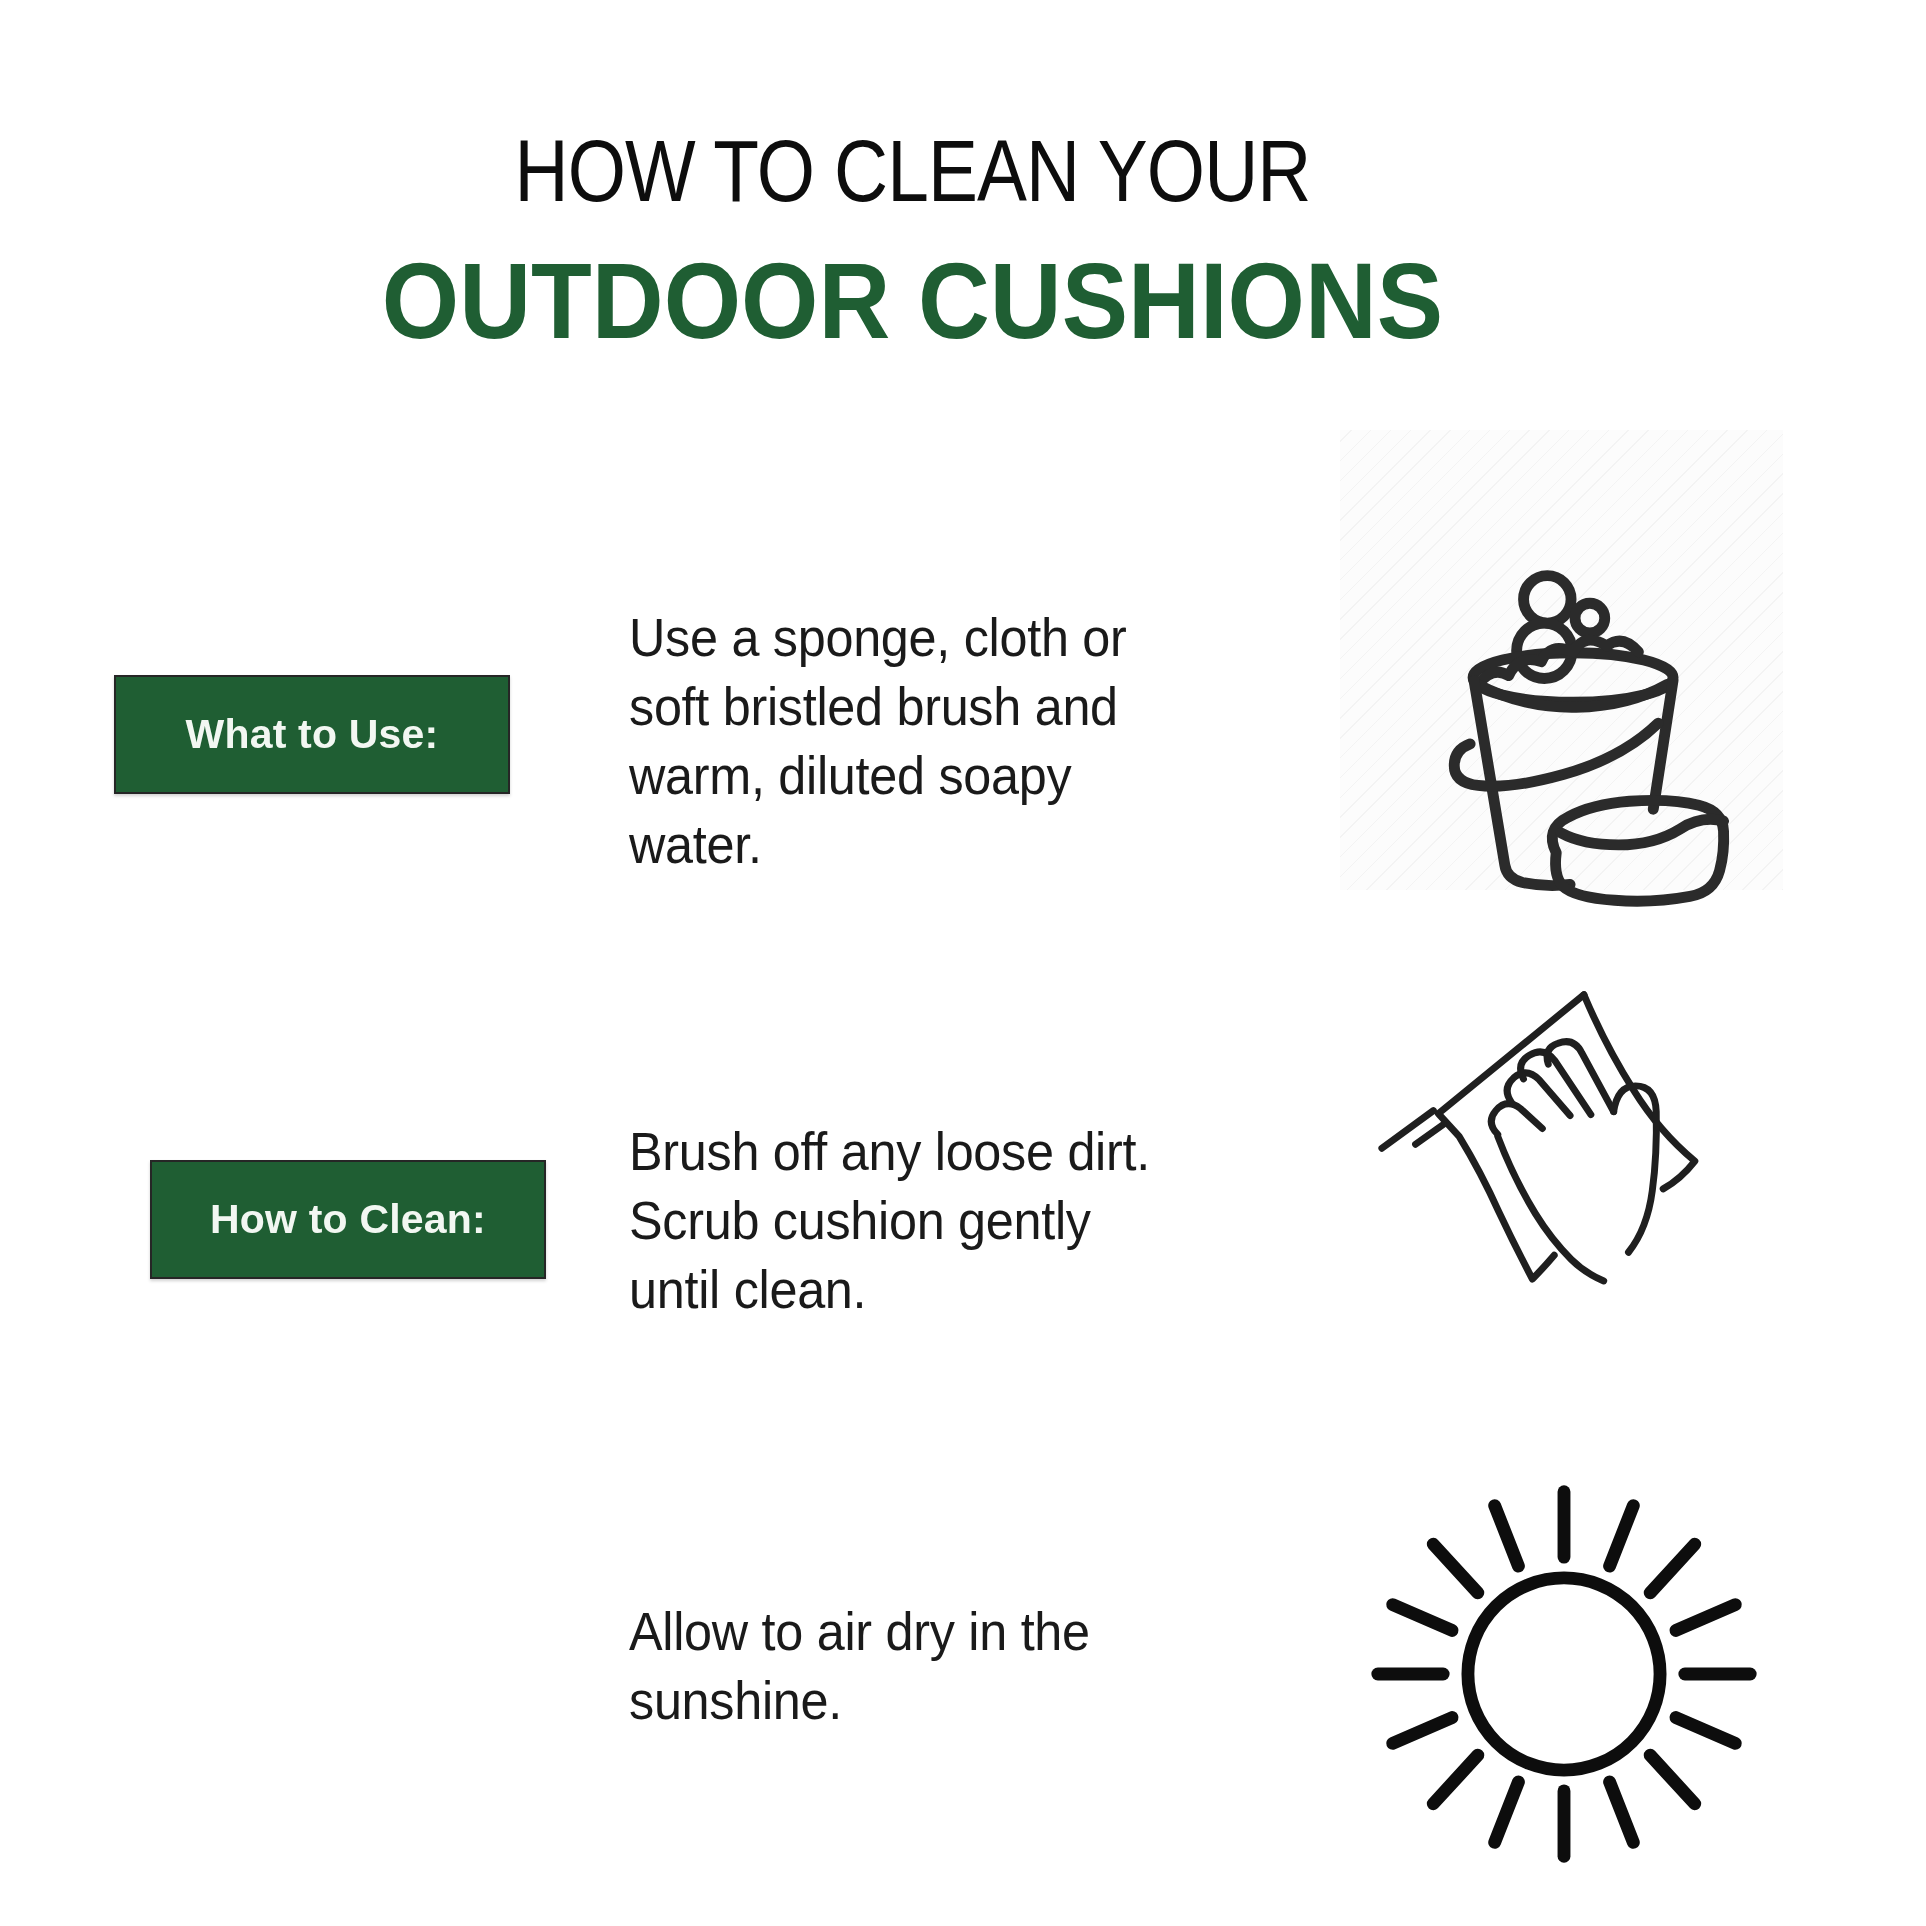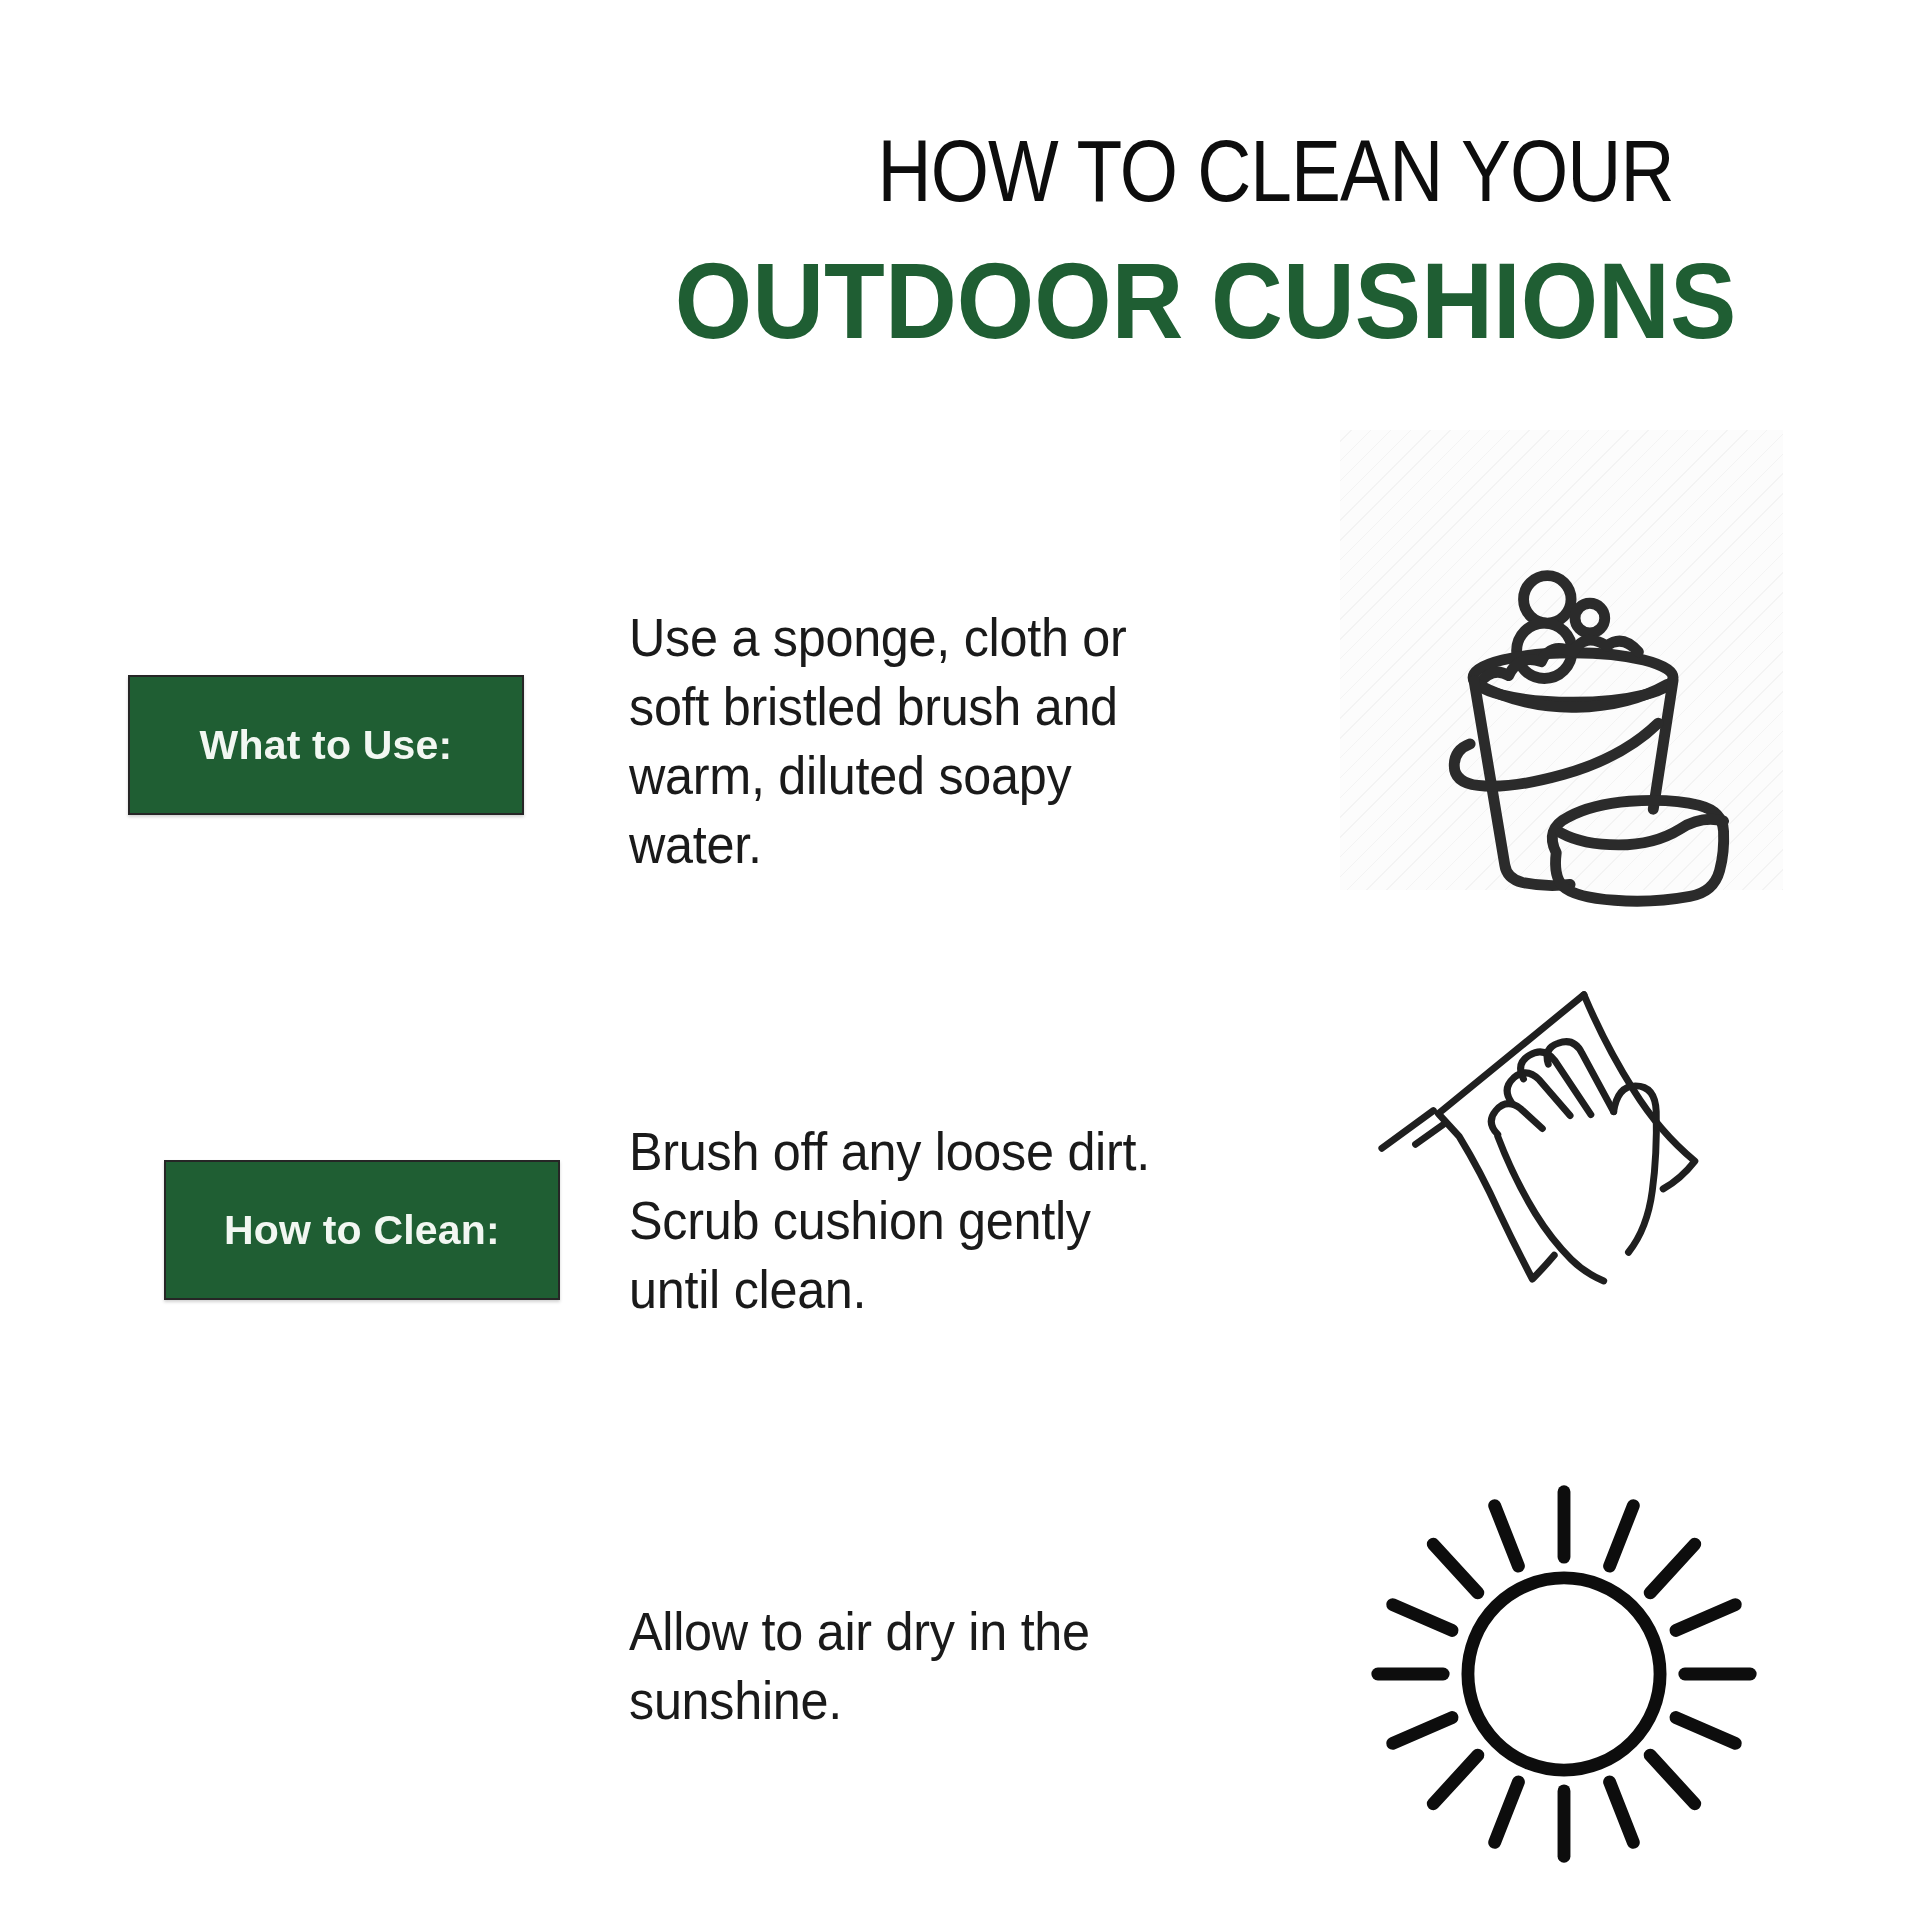--- a/index.html
+++ b/index.html
@@ -7,22 +7,22 @@
     width:1927px;height:1927px;
     background:#ffffff;
     font-family:"Liberation Sans", sans-serif;
     overflow:hidden;
     position:relative;
   }
   .page{position:absolute;inset:0;background:#fff;}
 
   
   .header{
-    position:absolute;left:8px;top:0;width:1791px;
-    text-align:right;
+    position:absolute;left:17px;top:0;width:1791px;
+    text-align:center;
   }
   .title-line1{
     margin:0;
     padding-top:127px;
     font-family:"Liberation Sans", sans-serif;
     font-weight:400;
     font-size:87px;
     line-height:1.0;
     letter-spacing:-1px;
     color:#0d0d0d;
@@ -50,23 +50,23 @@
     left:0;width:1927px;
     height:416px;
   }
   #row-1{top:465px;}
   #row-2{top:950px;}
   #row-3{top:1426px;}
 
   
   .chip{
     position:absolute;
-    left:128px;
+    left:114px;
     width:396px;
-    height:140px;
+    height:119px;
     background:#1f5e33;
     border:2px solid #262626;
     box-sizing:border-box;
     display:flex;
     align-items:center;
     justify-content:center;
     box-shadow:0 2px 3px rgba(0,0,0,0.18);
   }
   .chip-label{
     color:#f2f7f2;

